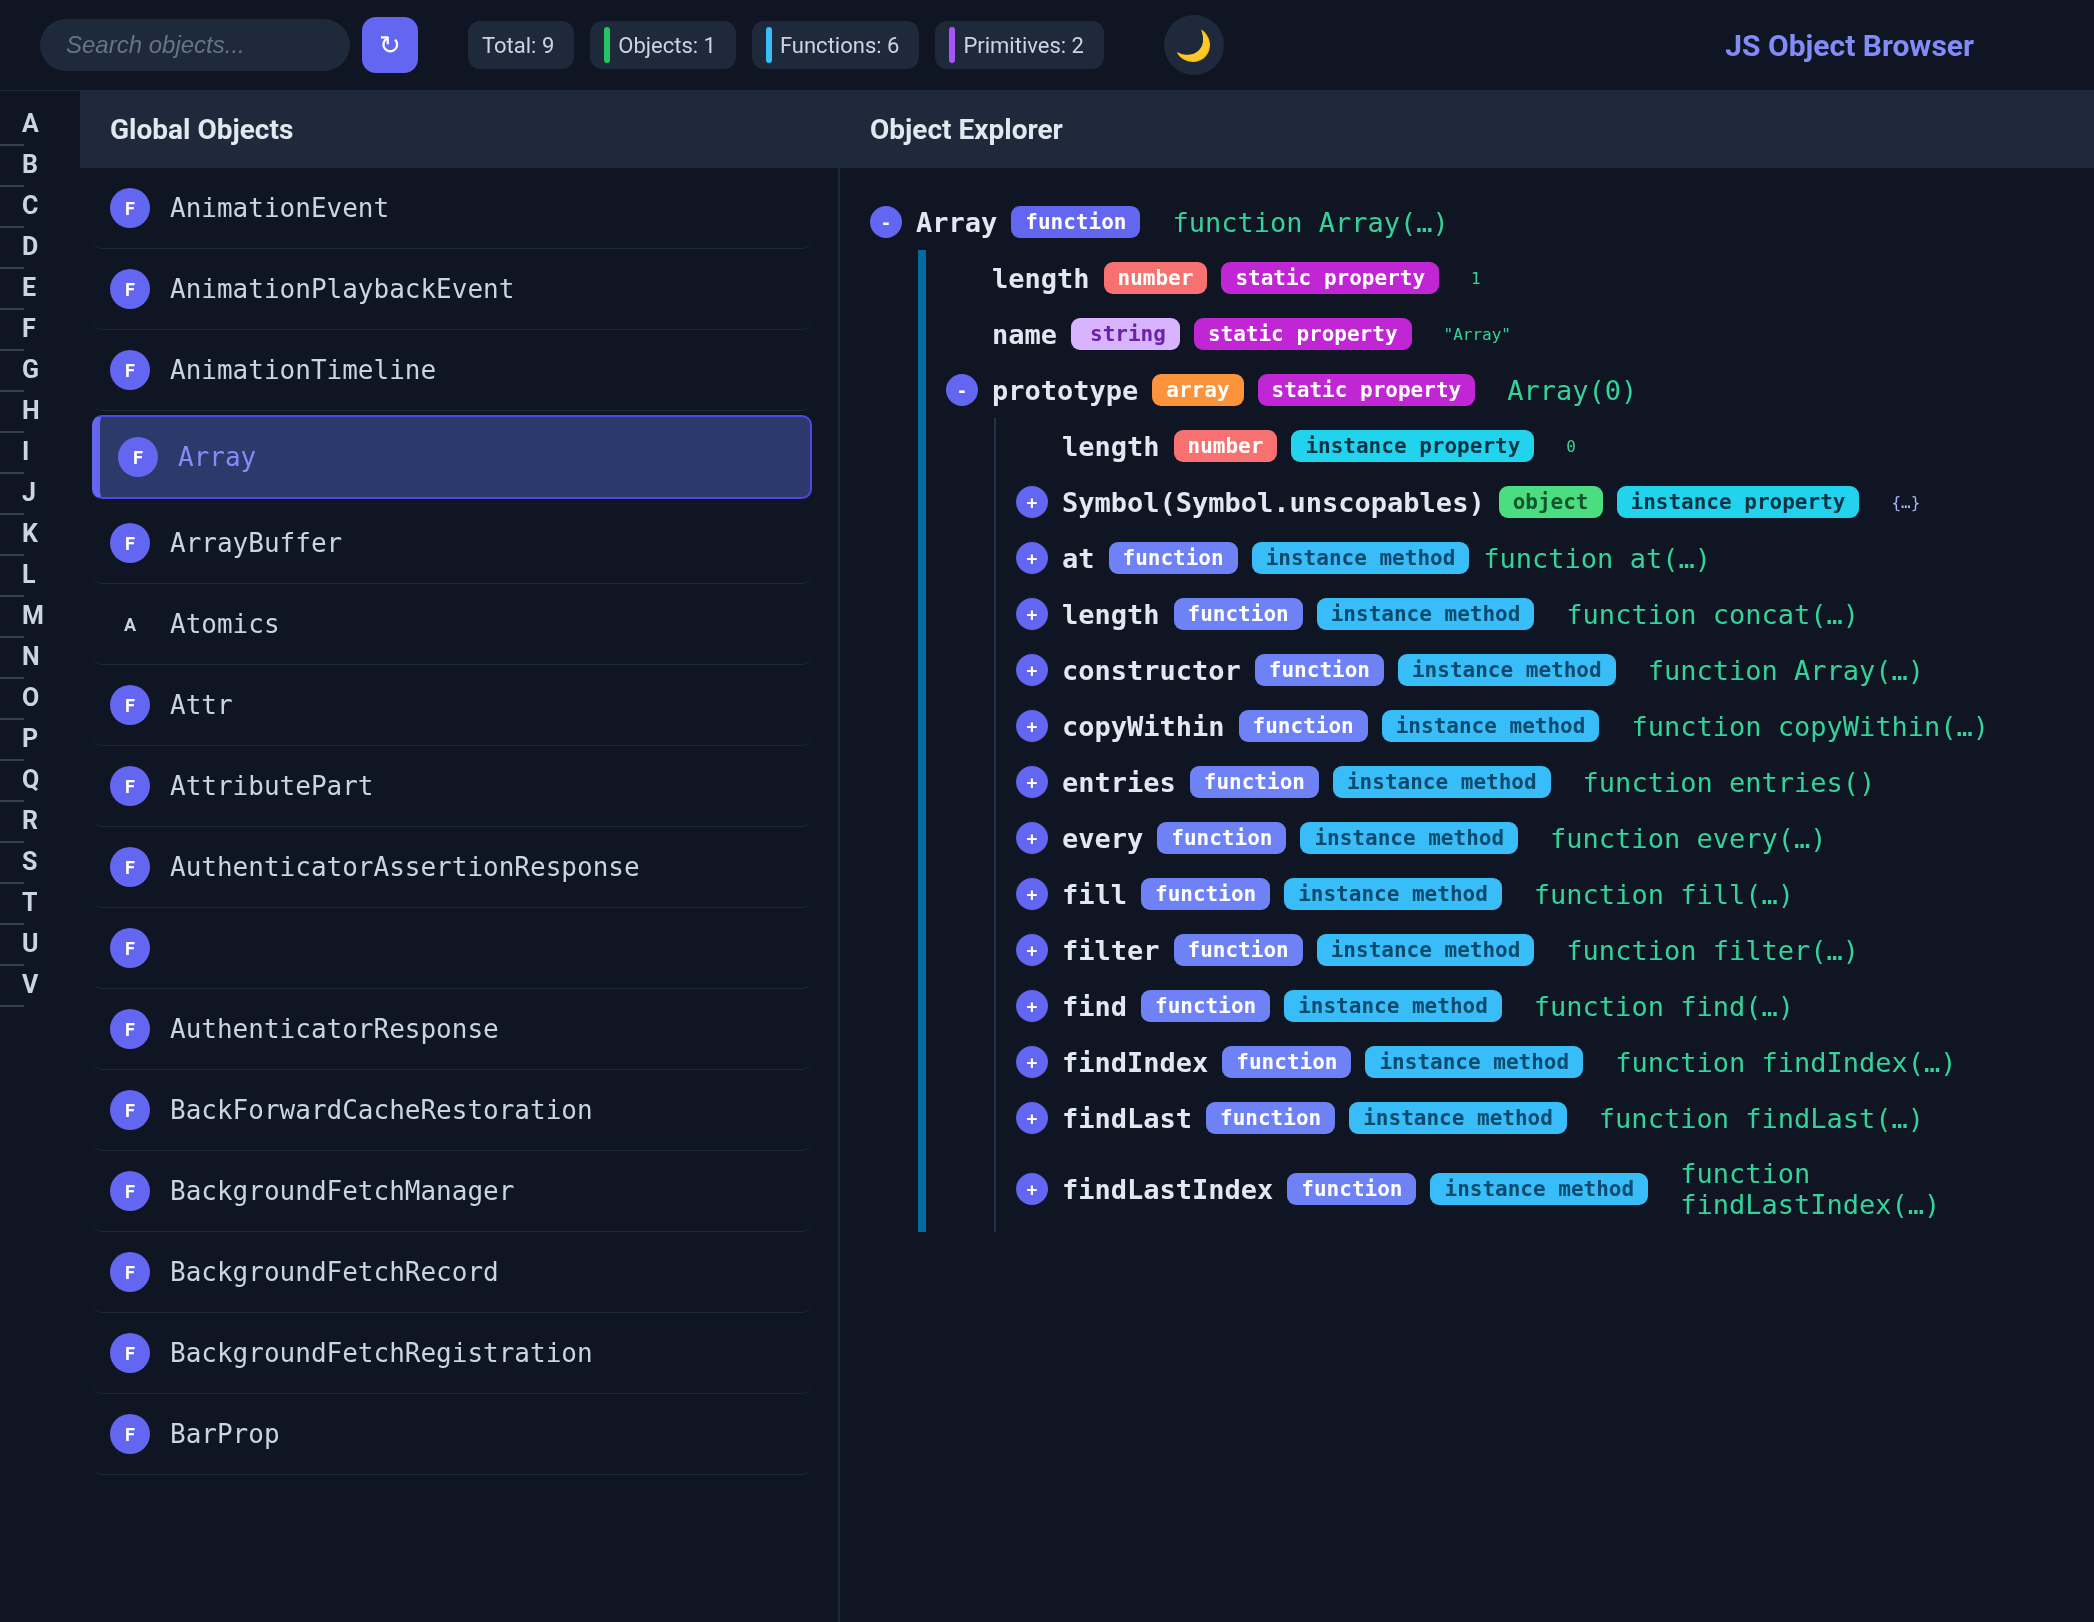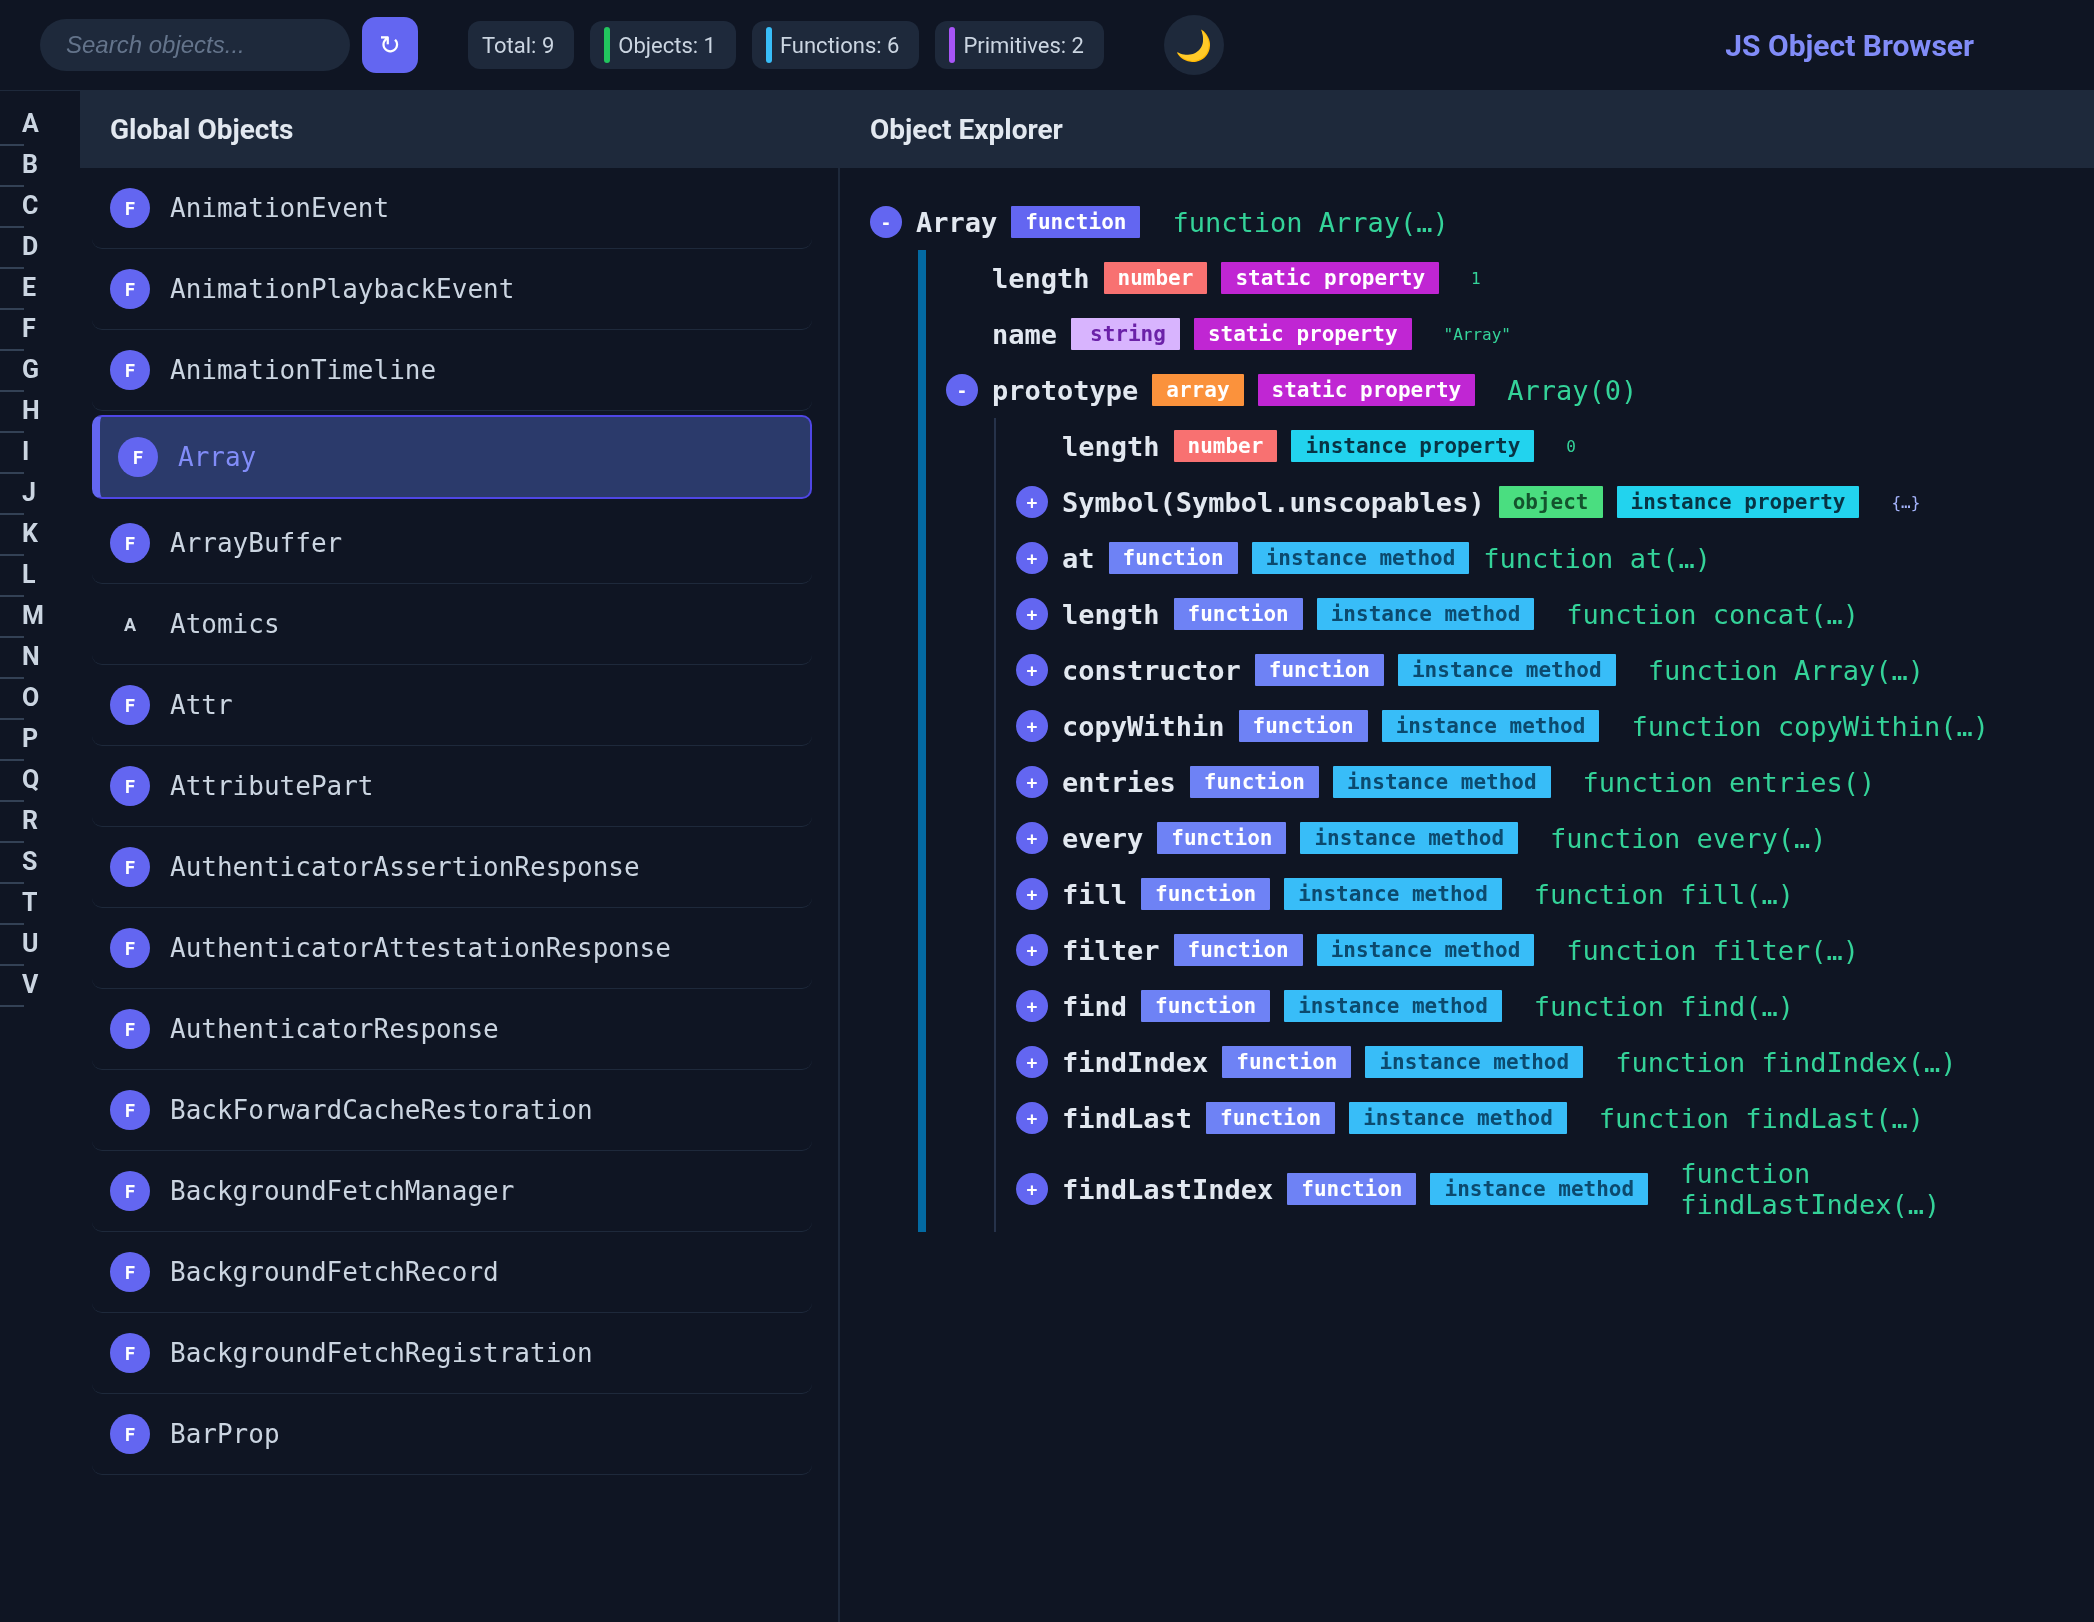--- a/index.html
+++ b/index.html
@@ -182,21 +182,21 @@
   display:flex; align-items:center; justify-content:center;
   font-size: 18px; font-weight: 700;
   cursor: pointer;
   flex-shrink: 0;
 }
 .node .prop-name { font-size: 27px; color: #e2e8f0; font-weight: 600; }
 .tag {
   display: inline-flex;
   align-items: center;
   padding: 4px 14px;
-  border-radius: 1px;
+  border-radius: 9px;
   font-size: 21px;
   font-weight: 600;
   white-space: nowrap;
 }
 .tag-function { background: #6366f1; color: #fff; }
 .tag-function-light { background: #6e82f5; color: #fff; }
 .tag-number { background: #f87171; color: #fff; }
 .tag-string { background: #d8b4fe; color: #6b21a8; padding-left: 19px; }
 .tag-object { background: #4ade80; color: #14532d; }
 .tag-array { background: #fb923c; color: #fff; }
@@ -305,21 +305,20 @@
         <div class="obj-item">
           <div class="type-badge tb-F">F</div>
           <div class="obj-name mono">AttributePart</div>
         </div>
         <div class="obj-item">
           <div class="type-badge tb-F">F</div>
           <div class="obj-name mono">AuthenticatorAssertionResponse</div>
         </div>
         <div class="obj-item">
           <div class="type-badge tb-F">F</div>
-          <div class="obj-name mono">AuthenticatorAttestationResponse</div>
         </div>
         <div class="obj-item">
           <div class="type-badge tb-F">F</div>
           <div class="obj-name mono">AuthenticatorResponse</div>
         </div>
         <div class="obj-item">
           <div class="type-badge tb-F">F</div>
           <div class="obj-name mono">BackForwardCacheRestoration</div>
         </div>
         <div class="obj-item">

